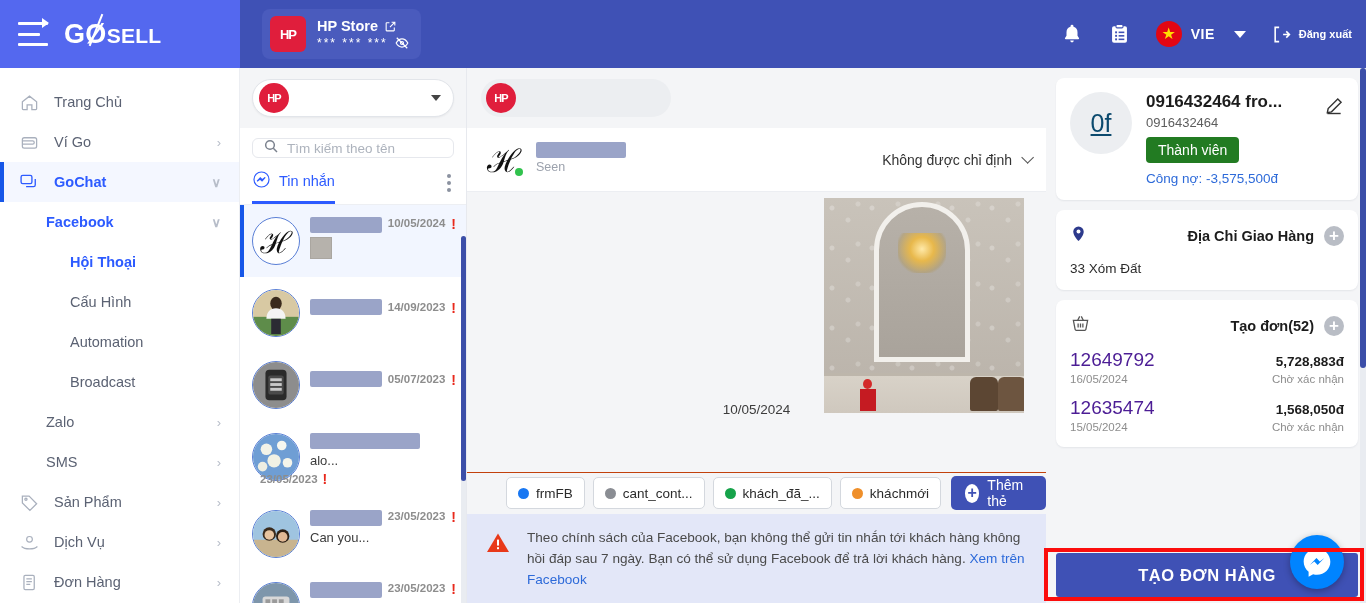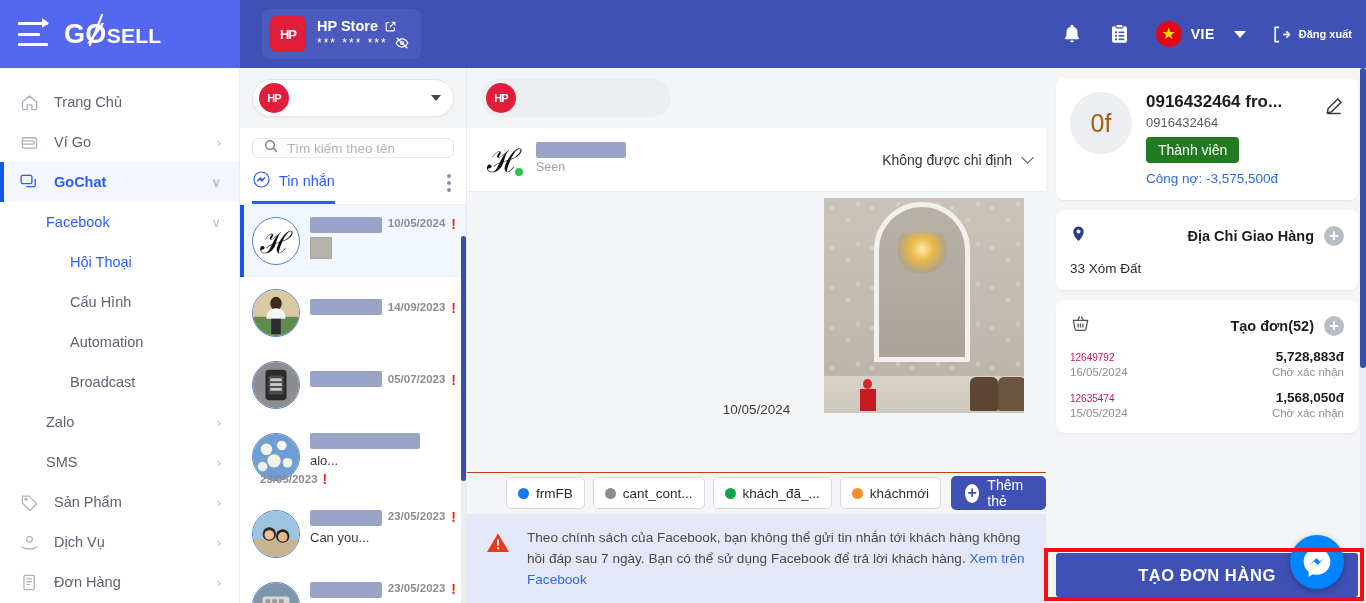--- a/index.html
+++ b/index.html
@@ -86,21 +86,21 @@
   .nav-item.active .ni-ico { color: #2d5bff; }
   .nav-item.active::before {
     content: ""; position: absolute; left: 0; top: 0; bottom: 0; width: 4px; background: #1757e8;
   }
   .nav-sub { display: flex; align-items: center; height: 40px; font-size: 14.5px;
     color: #5b6273; cursor: pointer; padding-right: 18px; }
   .nav-sub .ns-label { flex: 1; }
   .nav-sub .ns-arrow { color: #b7bdc9; font-size: 13px; }
   .nav-sub.lvl2 { padding-left: 46px; }
   .nav-sub.lvl3 { padding-left: 70px; }
-  .nav-sub.accent { color: #2d5bff; font-weight: normal; }
+  .nav-sub.accent { color: #2d5bff; font-weight: bold; }
 
   
   .convcol { width: 226px; flex: 0 0 226px; display: flex; flex-direction: column;
     background: #fff; position: relative; }
   .page-select-wrap { height: 60px; background: #f4f5f7; display: flex; align-items: center;
     padding: 0 0 0 12px; }
   .page-select {
     width: 202px; height: 38px; background: #fff; border: 1px solid #e2e5ea;
     border-radius: 20px; display: flex; align-items: center; padding: 0 12px 0 6px;
     box-shadow: 0 1px 2px rgba(0,0,0,.05); cursor: pointer;
@@ -218,42 +218,42 @@
   .warn-txt { font-size: 13.6px; color: #4a4a4a; line-height: 1.55; }
   .warn-txt a { color: #2d6ad9; text-decoration: none; }
 
   
   .rightcol { width: 320px; flex: 0 0 320px; background: #f4f5f7;
     padding: 10px 8px 0 10px; position: relative; overflow: hidden; }
   .card { background: #fff; border-radius: 8px; padding: 14px 14px; margin-bottom: 10px;
     box-shadow: 0 1px 2px rgba(20,30,60,.07); }
   .cust-row { display: flex; gap: 14px; }
   .cust-av { width: 62px; height: 62px; border-radius: 50%; background: #eceef1;
-    display: flex; align-items: center; justify-content: center; color: #a16207;
-    font-size: 25px; flex: 0 0 62px; }
+    display: flex; align-items: center; justify-content: center; color: #0c4a6e;
+    font-size: 25px; flex: 0 0 62px; text-decoration: underline; }
   .cust-info { flex: 1; min-width: 0; }
   .cust-name { font-size: 17px; font-weight: bold; color: #1c1c1c; white-space: nowrap;
     overflow: hidden; text-overflow: ellipsis; }
   .cust-phone { font-size: 13px; color: #5d5d5d; margin-top: 3px; }
   .badge-member { display:inline-block; margin-top: 7px; background: #227b22; color: #fff;
     font-size: 14px; padding: 5px 12px; border-radius: 4px; }
   .debt { margin-top: 8px; font-size: 13.5px; font-weight: bold; color: #1c1c1c; }
   .debt span { color: #2d6ad9; font-weight: normal; }
   .edit-ico { flex: 0 0 20px; color: #3b3b3b; cursor: pointer; margin-top: 4px; }
 
   .card-head { display: flex; align-items: center; gap: 10px; text-align: right; }
   .card-title { font-size: 14.5px; font-weight: bold; color: #1c1c1c; flex: 1; }
   .circ-plus { width: 20px; height: 20px; border-radius: 50%; background: #b9bdc5;
     color: #fff; display:flex; align-items:center; justify-content:center;
     font-size: 17px; font-weight: bold; line-height: 1; cursor: pointer; }
   .addr-text { font-size: 13.5px; color: #2b2b2b; margin-top: 14px; }
 
   .order-row { display: flex; flex-direction: column; gap: 2px; margin-top: 12px; }
   .or-line { display: flex; justify-content: space-between; align-items: baseline; }
-  .or-id { color: #be185d; font-size: 10px; cursor: pointer; }
+  .or-id { color: #4c1d95; font-size: 19px; cursor: pointer; }
   .or-amt { font-size: 13.5px; font-weight: bold; color: #1c1c1c; }
   .or-date { font-size: 11.5px; color: #8d8d8d; }
   .or-status { font-size: 11.5px; color: #8d8d8d; }
 
   .cta-wrap { position: absolute; left: 10px; right: 8px; bottom: 6px; }
   .cta { height: 44px; background: #3f51b5; color: #fff; font-size: 16.5px;
     font-weight: bold; letter-spacing: .6px; display: flex; align-items: center;
     justify-content: center; border-radius: 3px; cursor: pointer; }
   .redbox { position: absolute; left: 1044px; top: 548px; width: 320px; height: 53px;
     border: 4px solid #fb0d0d; pointer-events: none; }

